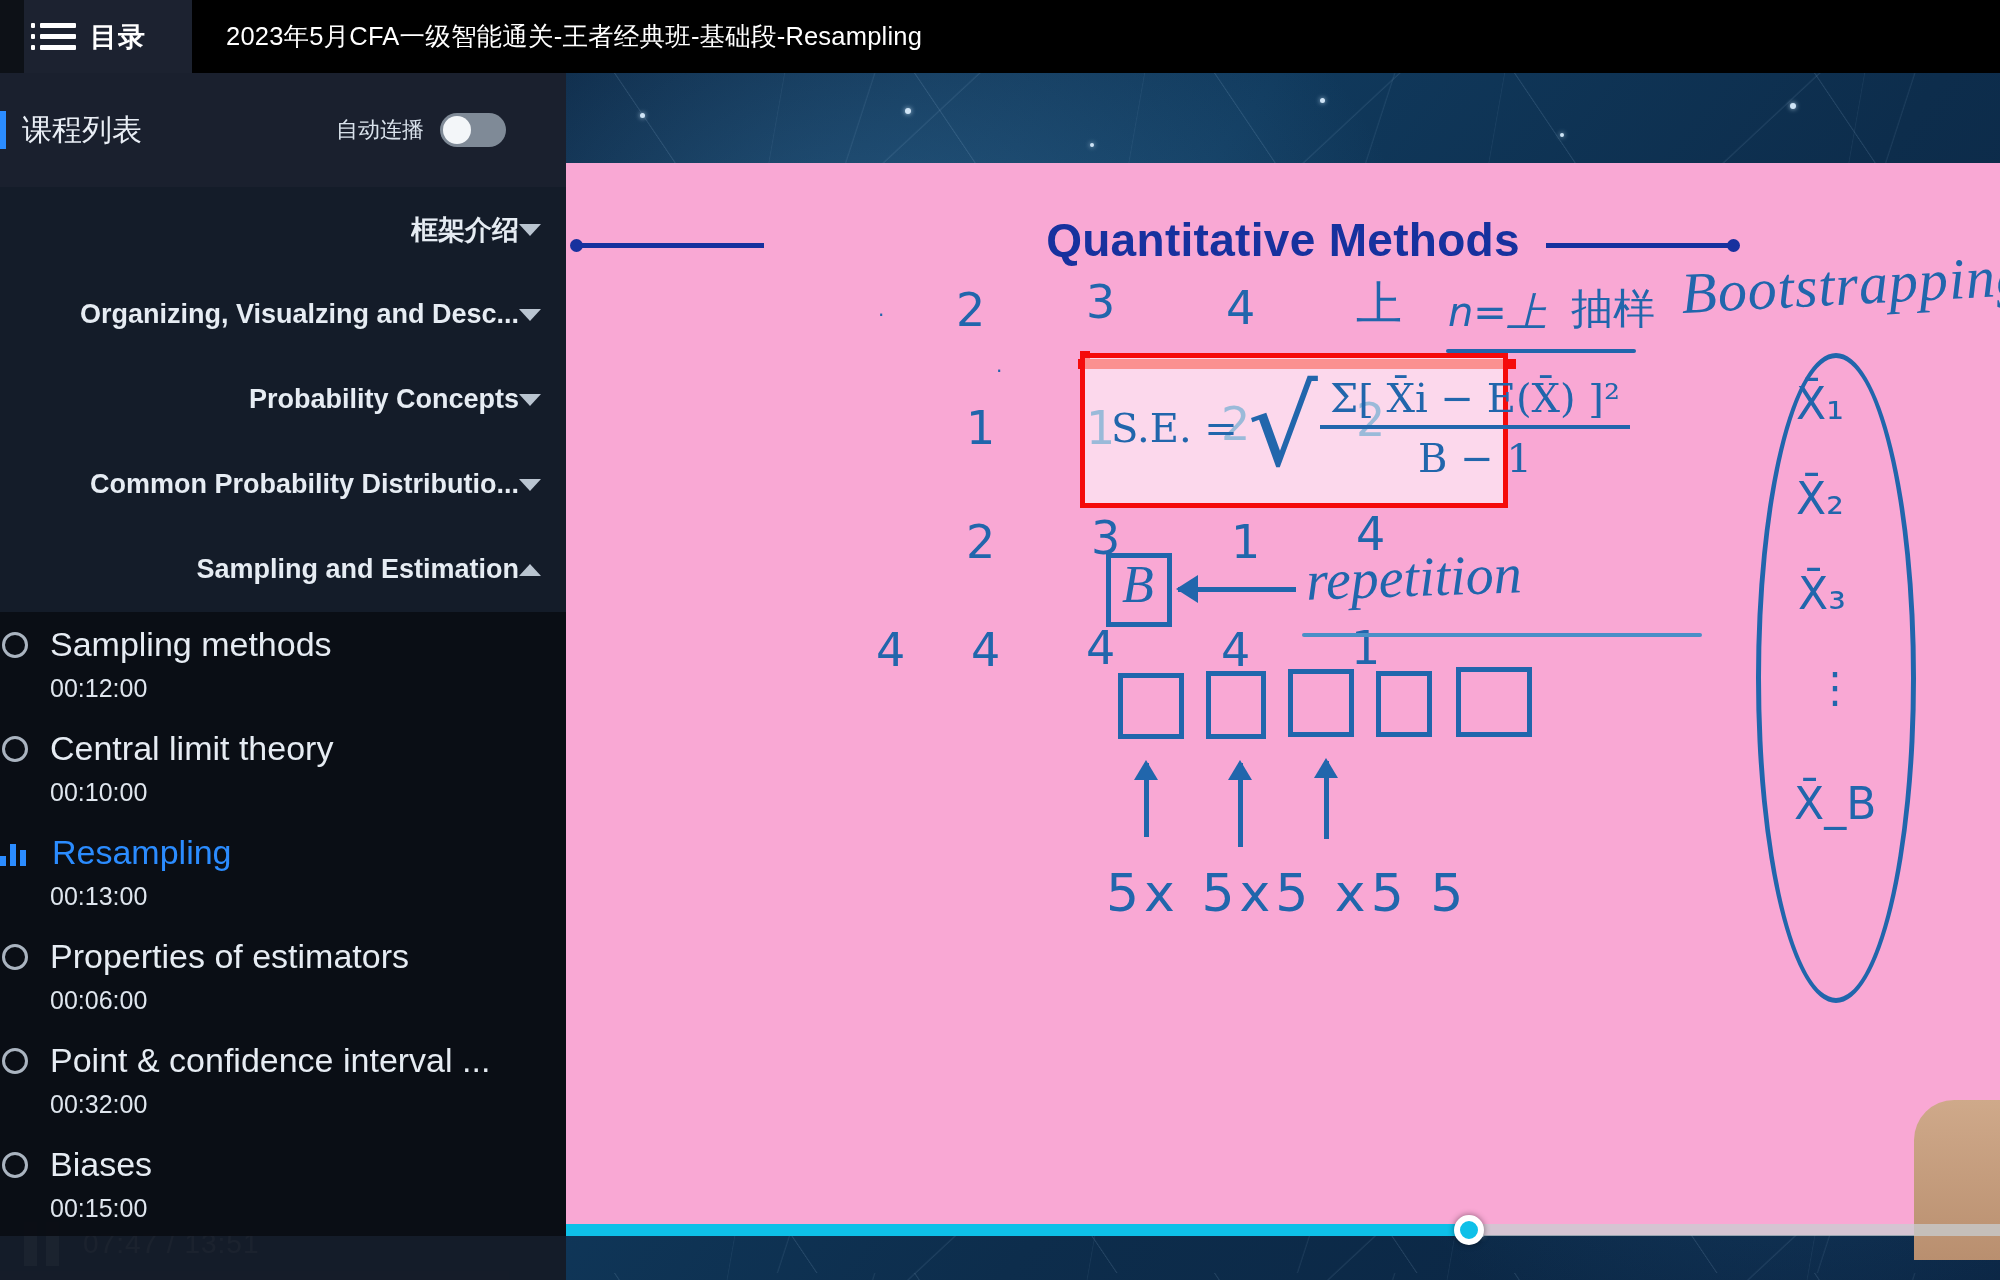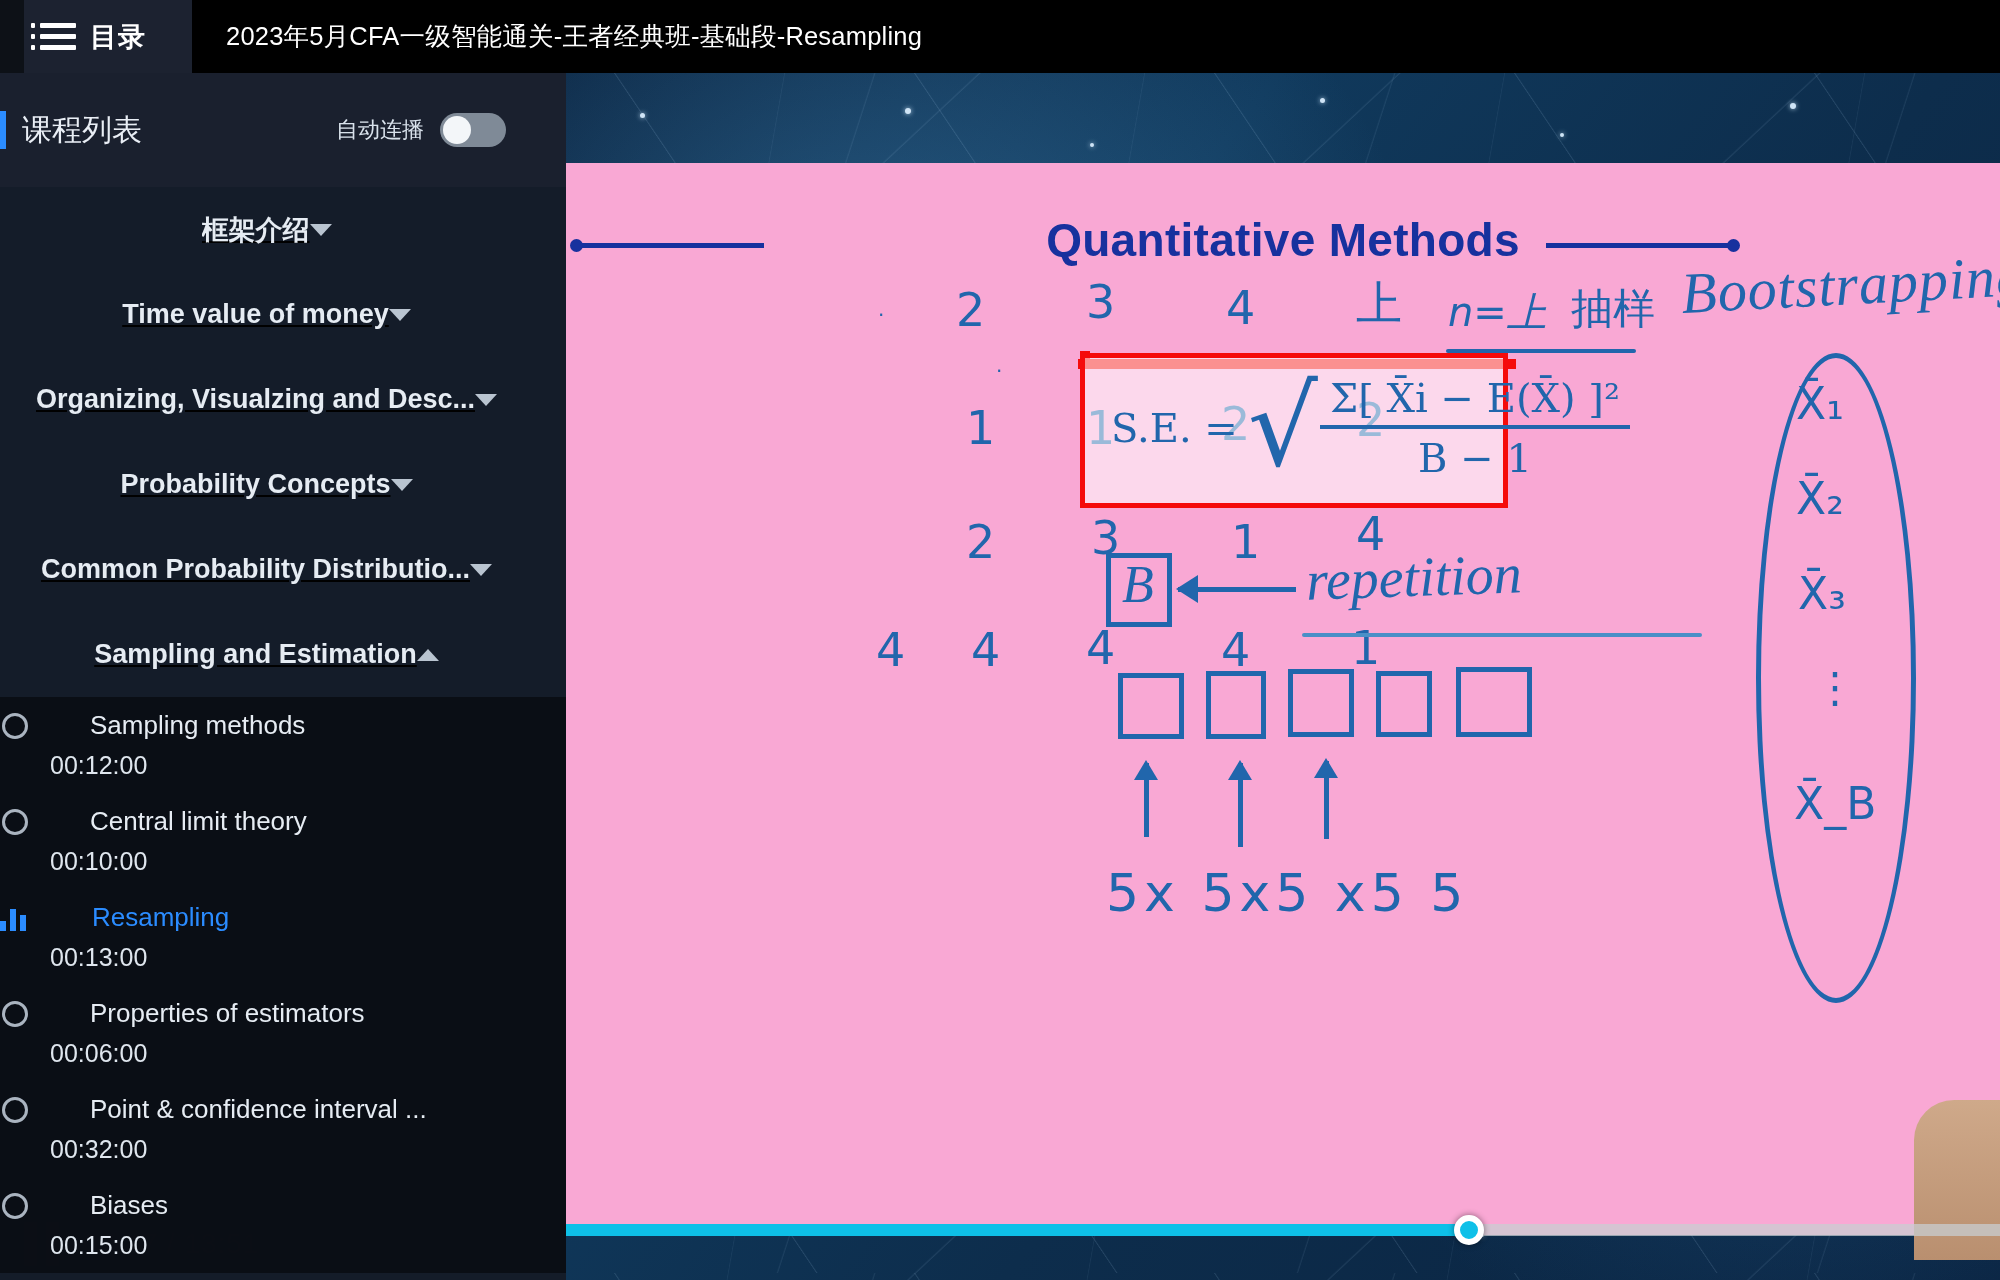--- a/index.html
+++ b/index.html
@@ -85,32 +85,32 @@
   .sb-top { height:114px; background:#1a202e; display:flex; align-items:center; justify-content:space-between; padding:0 60px 0 0; position:relative; }
   .sb-top-label { display:flex; align-items:center; gap:16px; padding-left:0; }
   .sb-bar { width:6px; height:38px; background:#2b8cff; }
   .sb-title { color:#e9eef5; font-size:30px; }
   .sb-auto { display:flex; align-items:center; gap:16px; }
   .sb-auto-label { color:#d9e2ec; font-size:22px; }
   .toggle { width:66px; height:34px; border-radius:17px; background:#7f8a97; position:relative; }
   .toggle i { position:absolute; left:3px; top:3px; width:28px; height:28px; border-radius:50%; background:#f3f6f9; }
 
   .sb-list { height:1093px; overflow:hidden; }
-  .chapter { height:85px; display:flex; align-items:center; justify-content:center; padding:0 25px 0 0;text-decoration:underline; }
+  .chapter { height:85px; display:flex; align-items:center; justify-content:flex-end; padding:0 25px 0 0; }
   .chapter-label { color:#e6ecf3; font-size:27px; font-weight:bold; white-space:nowrap; overflow:hidden; margin-left:-8px; }
   .chev { width:0; height:0; border-left:11px solid transparent; border-right:11px solid transparent; border-top:12px solid #b9c4d0; flex:0 0 auto; }
   .chev.up { border-top:none; border-bottom:12px solid #b9c4d0; }
 
   .lessons { background:rgba(10,13,20,.92); }
   .lesson { padding:13px 20px 13px 0; }
   .lesson-row { display:flex; align-items:center; gap:22px; }
   .circ { width:26px; height:26px; border-radius:50%; border:3px solid #aab4c0; flex:0 0 auto; margin-left:2px; }
   .eq { width:30px; height:26px; display:flex; align-items:flex-end; gap:4px; flex:0 0 auto; margin-left:0px; }
   .eq i { display:block; width:6px; background:#2b8cff; }
-  .lesson-name { color:#e6ecf3; font-size:26px; white-space:nowrap;margin-left:40px; }
+  .lesson-name { color:#e6ecf3; font-size:34px; white-space:nowrap; }
   .lesson.active .lesson-name { color:#2b8cff; }
   .lesson-time { color:#dfe6ee; font-size:25px; margin-left:50px; margin-top:10px; }
 </style>
 </head>
 <body>
 
 <div id="root">
 
   <div class="stage">
     <div class="video-bg"></div>
@@ -247,24 +247,20 @@
       </div>
     </div>
 
     <div class="sb-list">
 
       <div class="chapter">
         <div class="chapter-label">框架介绍</div>
         <div class="chev"></div>
       </div>
 
-      <div class="chapter">
-        <div class="chapter-label">Time value of money</div>
-        <div class="chev"></div>
-      </div>
 
       <div class="chapter">
         <div class="chapter-label">Organizing, Visualzing and Desc...</div>
         <div class="chev"></div>
       </div>
 
       <div class="chapter">
         <div class="chapter-label">Probability Concepts</div>
         <div class="chev"></div>
       </div>

